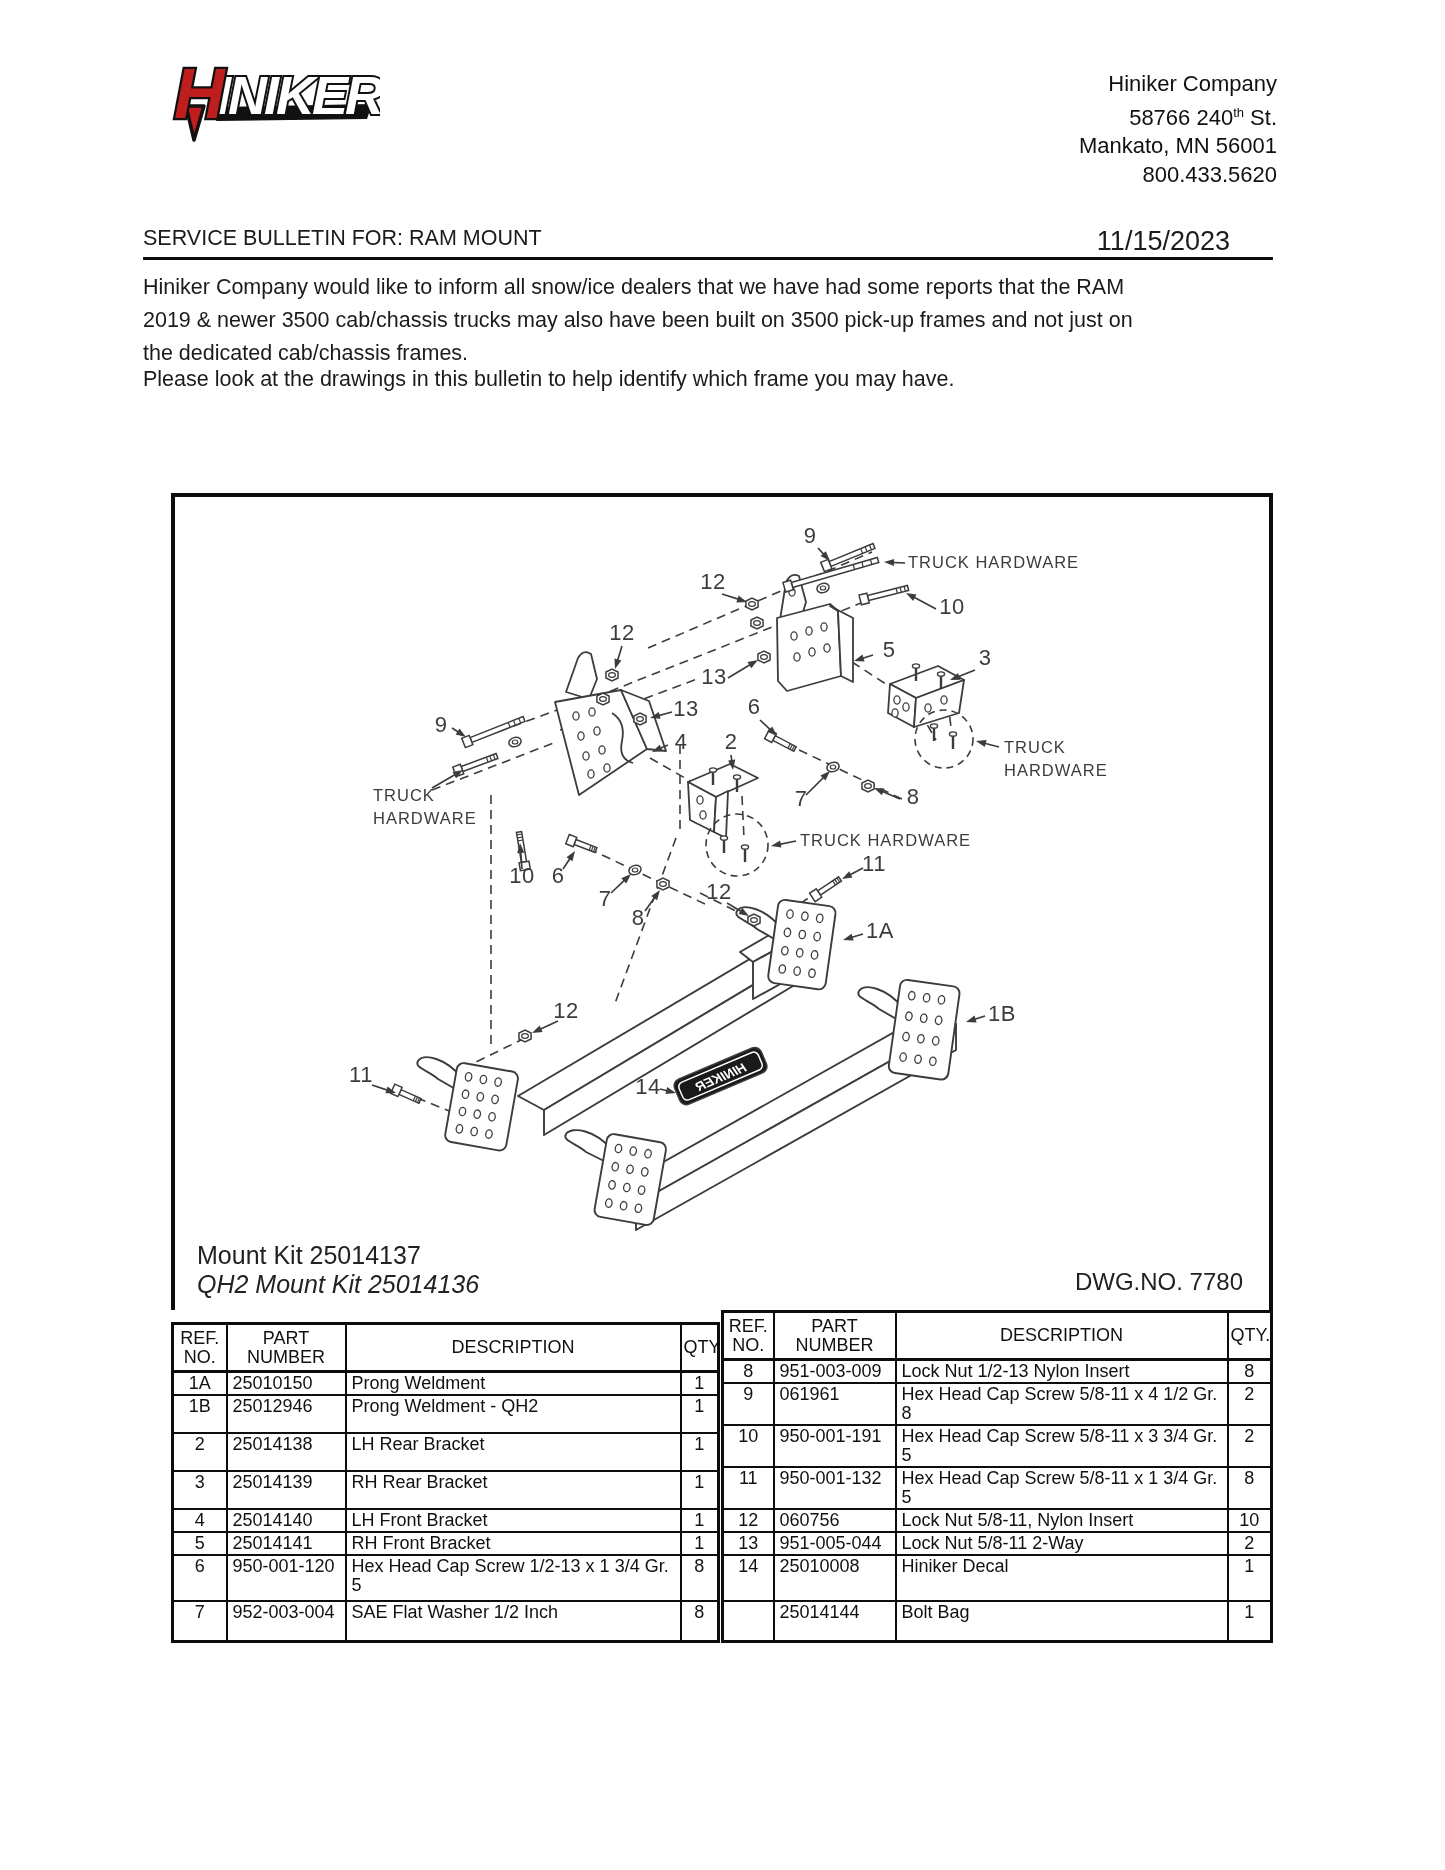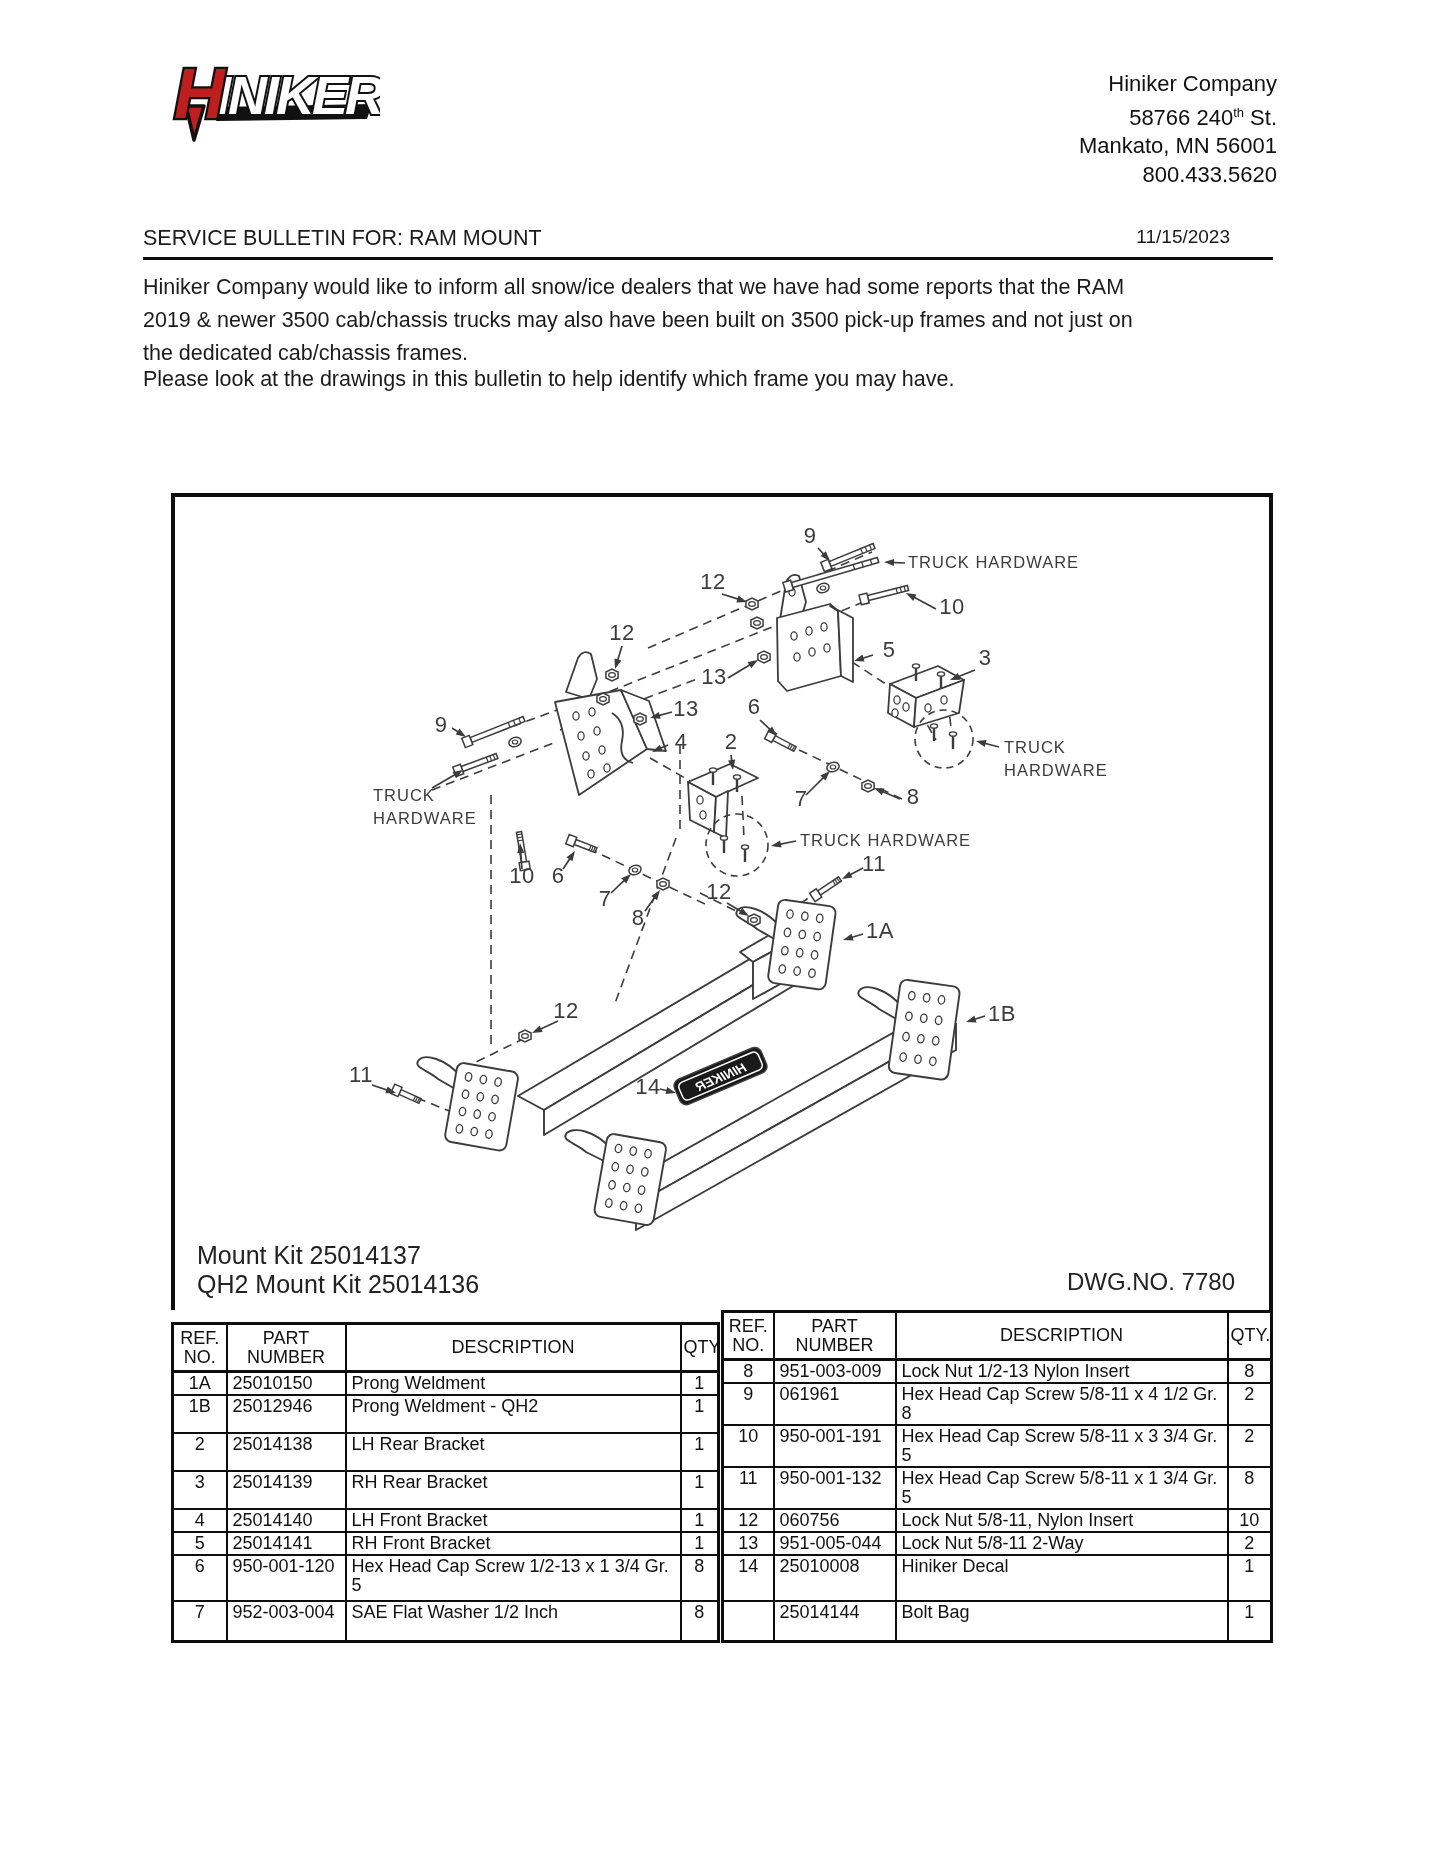--- a/index.html
+++ b/index.html
@@ -4,30 +4,30 @@
 <style>
   html,body{margin:0;padding:0;background:#ffffff;}
   body{width:1445px;height:1870px;position:relative;font-family:"Liberation Sans",sans-serif;color:#1b1b1b;overflow:hidden;}
   .abs{position:absolute;}
   
   #logo{left:170px;top:48px;}
   #address{right:168px;top:70px;text-align:right;font-size:22px;line-height:28.5px;color:#111;}
   #address sup{font-size:13px;margin-top:20px;}
   #bulletin-row{left:143px;top:226px;width:1130px;height:30px;}
   #bulletin-title{left:0;top:0;font-size:21.5px;}
-  #bulletin-date{right:43px;top:0;font-size:19px;}
+  #bulletin-date{right:43px;top:0;font-size:27px;}
   #header-rule{left:143px;top:257px;width:1130px;height:3px;background:#0d0d0d;}
   #para1{left:143px;top:271px;font-size:21.5px;line-height:33px;white-space:nowrap;}
   #para2{left:143px;top:367px;font-size:21.5px;white-space:nowrap;}
   
   #drawing-box{left:171px;top:493px;width:1102px;height:817px;border:4px solid #0d0d0d;border-bottom:none;box-sizing:border-box;}
   #diagram-svg{position:absolute;left:0;top:0;width:1094px;height:809px;}
   #kit-line1{left:22px;top:744px;font-size:25px;color:#222;}
-  #kit-line2{left:22px;top:773px;font-size:25px;color:#222;}
-  #dwg-no{right:34px;top:771px;font-size:24px;color:#222;}
+  #kit-line2{left:22px;top:773px;font-size:25px;color:#222;font-style:italic;}
+  #dwg-no{right:26px;top:771px;font-size:24px;color:#222;}
   
   #tables-wrap{left:171px;top:1310px;width:1102px;display:flex;align-items:flex-end;}
   table.parts{border-collapse:collapse;table-layout:fixed;font-size:18px;line-height:19px;color:#111;}
   table.parts td,table.parts th{border:2px solid #0d0d0d;padding:1px 5px;vertical-align:top;font-weight:normal;overflow:hidden;}
   table.parts th{vertical-align:middle;text-align:center;padding:2px 2px;border-bottom:3px solid #0d0d0d;}
   table.parts .c{text-align:center;}
   table.parts tr>*:first-child{border-left:3px solid #0d0d0d;}
   table.parts tr>*:last-child{border-right:3px solid #0d0d0d;}
   table.parts tr:first-child>*{border-top:3px solid #0d0d0d;}
   table.parts tr:last-child>*{border-bottom:3px solid #0d0d0d;}

